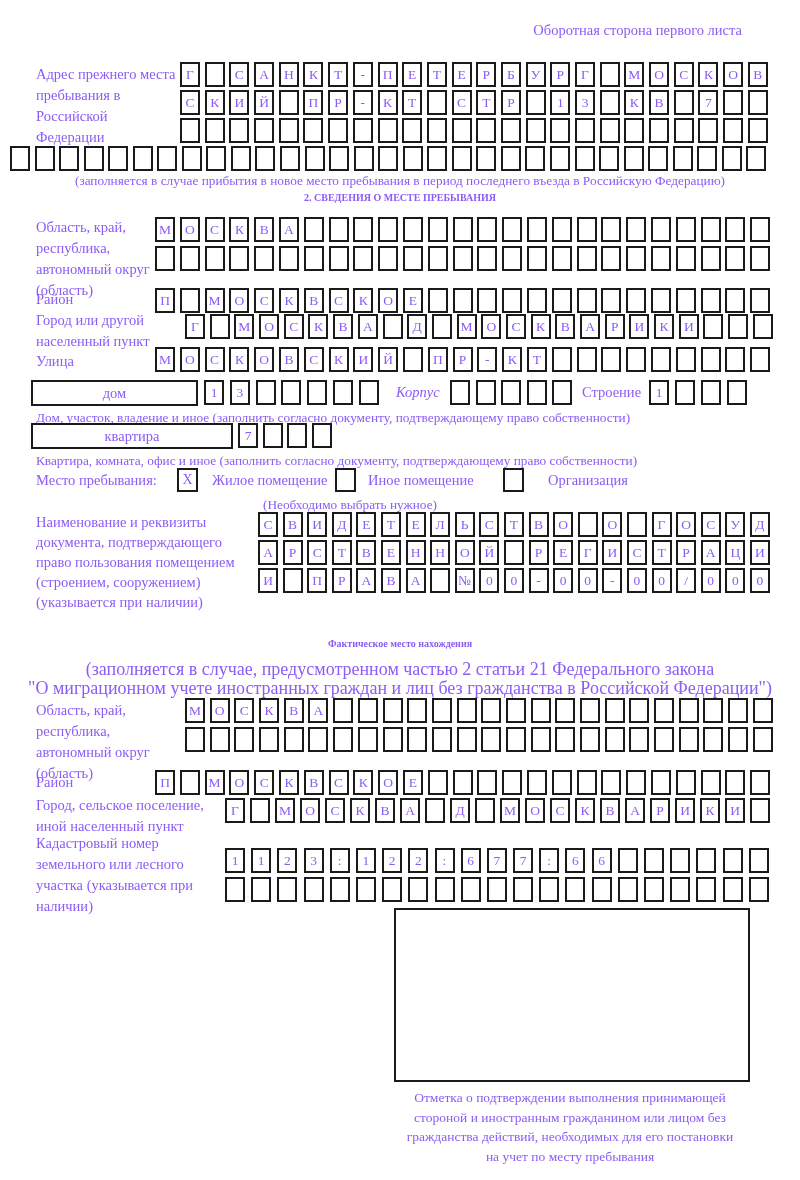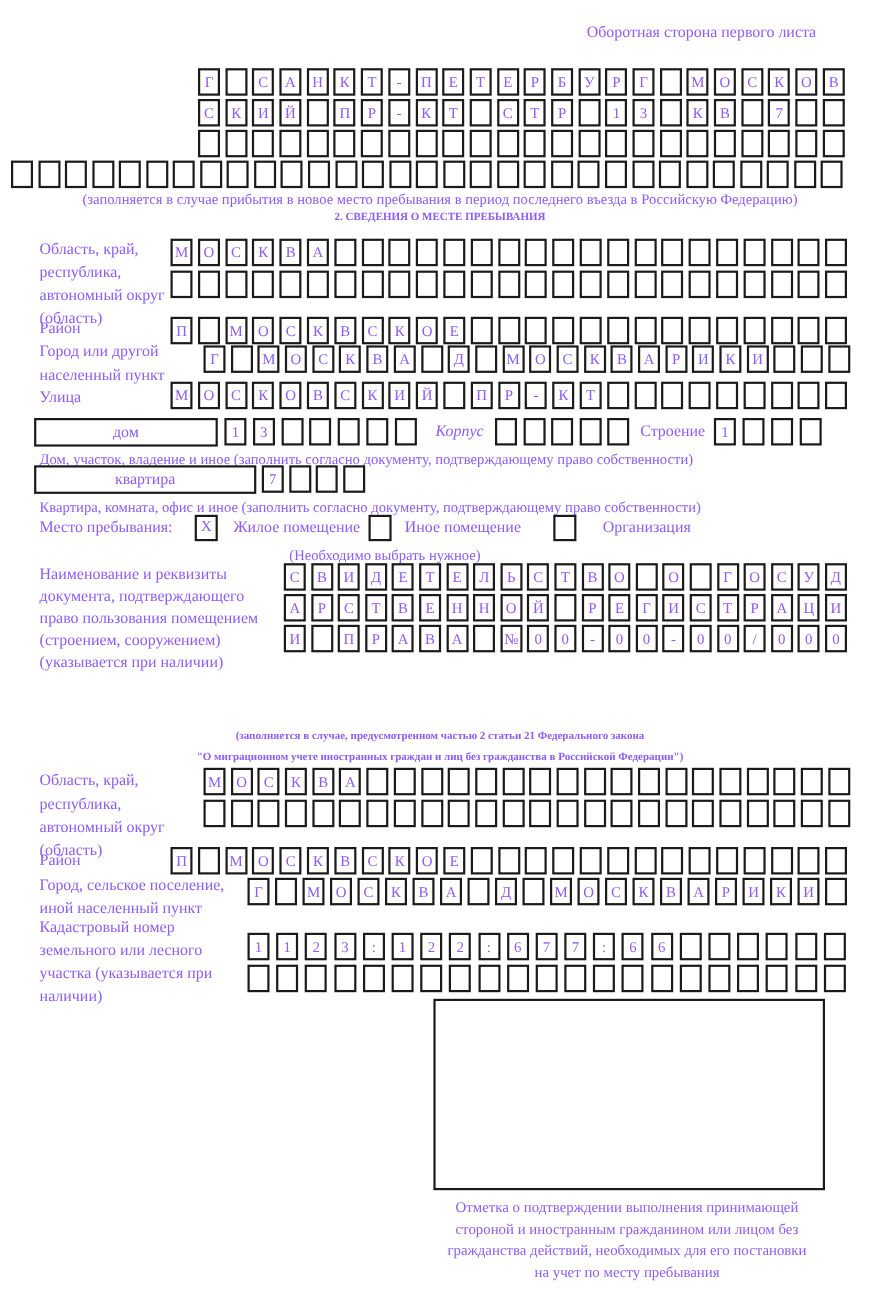--- a/index.html
+++ b/index.html
@@ -20,30 +20,31 @@
   }
   .widebox{
     box-sizing:border-box;border:2px solid #1a1a1a;height:26px;
     text-align:center;font-size:14.5px;line-height:22px;
   }
   .ckbox{
     position:absolute;box-sizing:border-box;width:21px;height:24px;border:2px solid #1a1a1a;
     text-align:center;font-size:14px;line-height:20px;
   }
   .stamp{box-sizing:border-box;border:2px solid #1a1a1a;background:#fff;}
-  .mlnote div{font-size:10px;line-height:19px;text-align:center;font-weight:bold;}
+  .mlnote div{font-size:18px;line-height:19px;text-align:center;}
   .stampnote div{font-size:13.5px;line-height:19.5px;text-align:center;}
 </style>
 </head>
 <body>
 
 <div class="page">
 
   <div class="abs lbl" style="top:20px;right:58px;">Оборотная сторона первого листа</div>
 
+  <div class="abs lbl" style="left:36px;top:64px;width:142px;">Адрес прежнего места пребывания в Российской Федерации</div>
   <div class="abs note center" style="top:172px;">(заполняется в случае прибытия в новое место пребывания в период последнего въезда в Российскую Федерацию)</div>
 
   <div class="abs sect-title center" style="top:192px;">2. СВЕДЕНИЯ О МЕСТЕ ПРЕБЫВАНИЯ</div>
 
   <div class="abs lbl" style="left:36px;top:217px;width:120px;">Область, край, республика, автономный округ (область)</div>
   <div class="abs lbl" style="left:36px;top:289px;">Район</div>
   <div class="abs lbl" style="left:36px;top:310px;width:155px;">Город или другой населенный пункт</div>
   <div class="abs lbl" style="left:36px;top:351px;">Улица</div>
 
   <div class="abs widebox" style="left:31px;top:380px;width:167px;">дом</div>
@@ -60,20 +61,21 @@
       <div class="abs lbl" style="left: 212px; top: 470px;">Жилое помещение</div>
       <div class="ckbox" style="left: 335px; top: 468px;"></div>
       <div class="abs lbl" style="left: 368px; top: 470px;">Иное помещение</div>
       <div class="ckbox" style="left: 503px; top: 468px;"></div>
       <div class="abs lbl" style="left: 548px; top: 470px;">Организация</div>
     </div>
   <div class="abs note" style="left:150px;top:496px;width:400px;text-align:center;">(Необходимо выбрать нужное)</div>
 
   <div class="abs lbl" style="left:36px;top:512px;width:215px;line-height:20px;">Наименование и реквизиты документа, подтверждающего право пользования помещением (строением, сооружением) (указывается при наличии)</div>
 
+  <div class="abs sect-title center" style="top:638px;">Фактическое место нахождения</div>
   <div id="law-note" class="abs mlnote" style="left:0;top:660px;width:800px;">
       <div>(заполняется в случае, предусмотренном частью 2 статьи 21 Федерального закона</div>
       <div>"О миграционном учете иностранных граждан и лиц без гражданства в Российской Федерации")</div>
     </div>
 
   <div class="abs lbl" style="left:36px;top:700px;width:152px;">Область, край, республика, автономный округ (область)</div>
   <div class="abs lbl" style="left:36px;top:772px;">Район</div>
   <div class="abs lbl" style="left:36px;top:795px;width:198px;">Город, сельское поселение, иной населенный пункт</div>
   <div class="abs lbl" style="left:36px;top:833px;width:178px;">Кадастровый номер земельного или лесного участка (указывается при наличии)</div>
 

